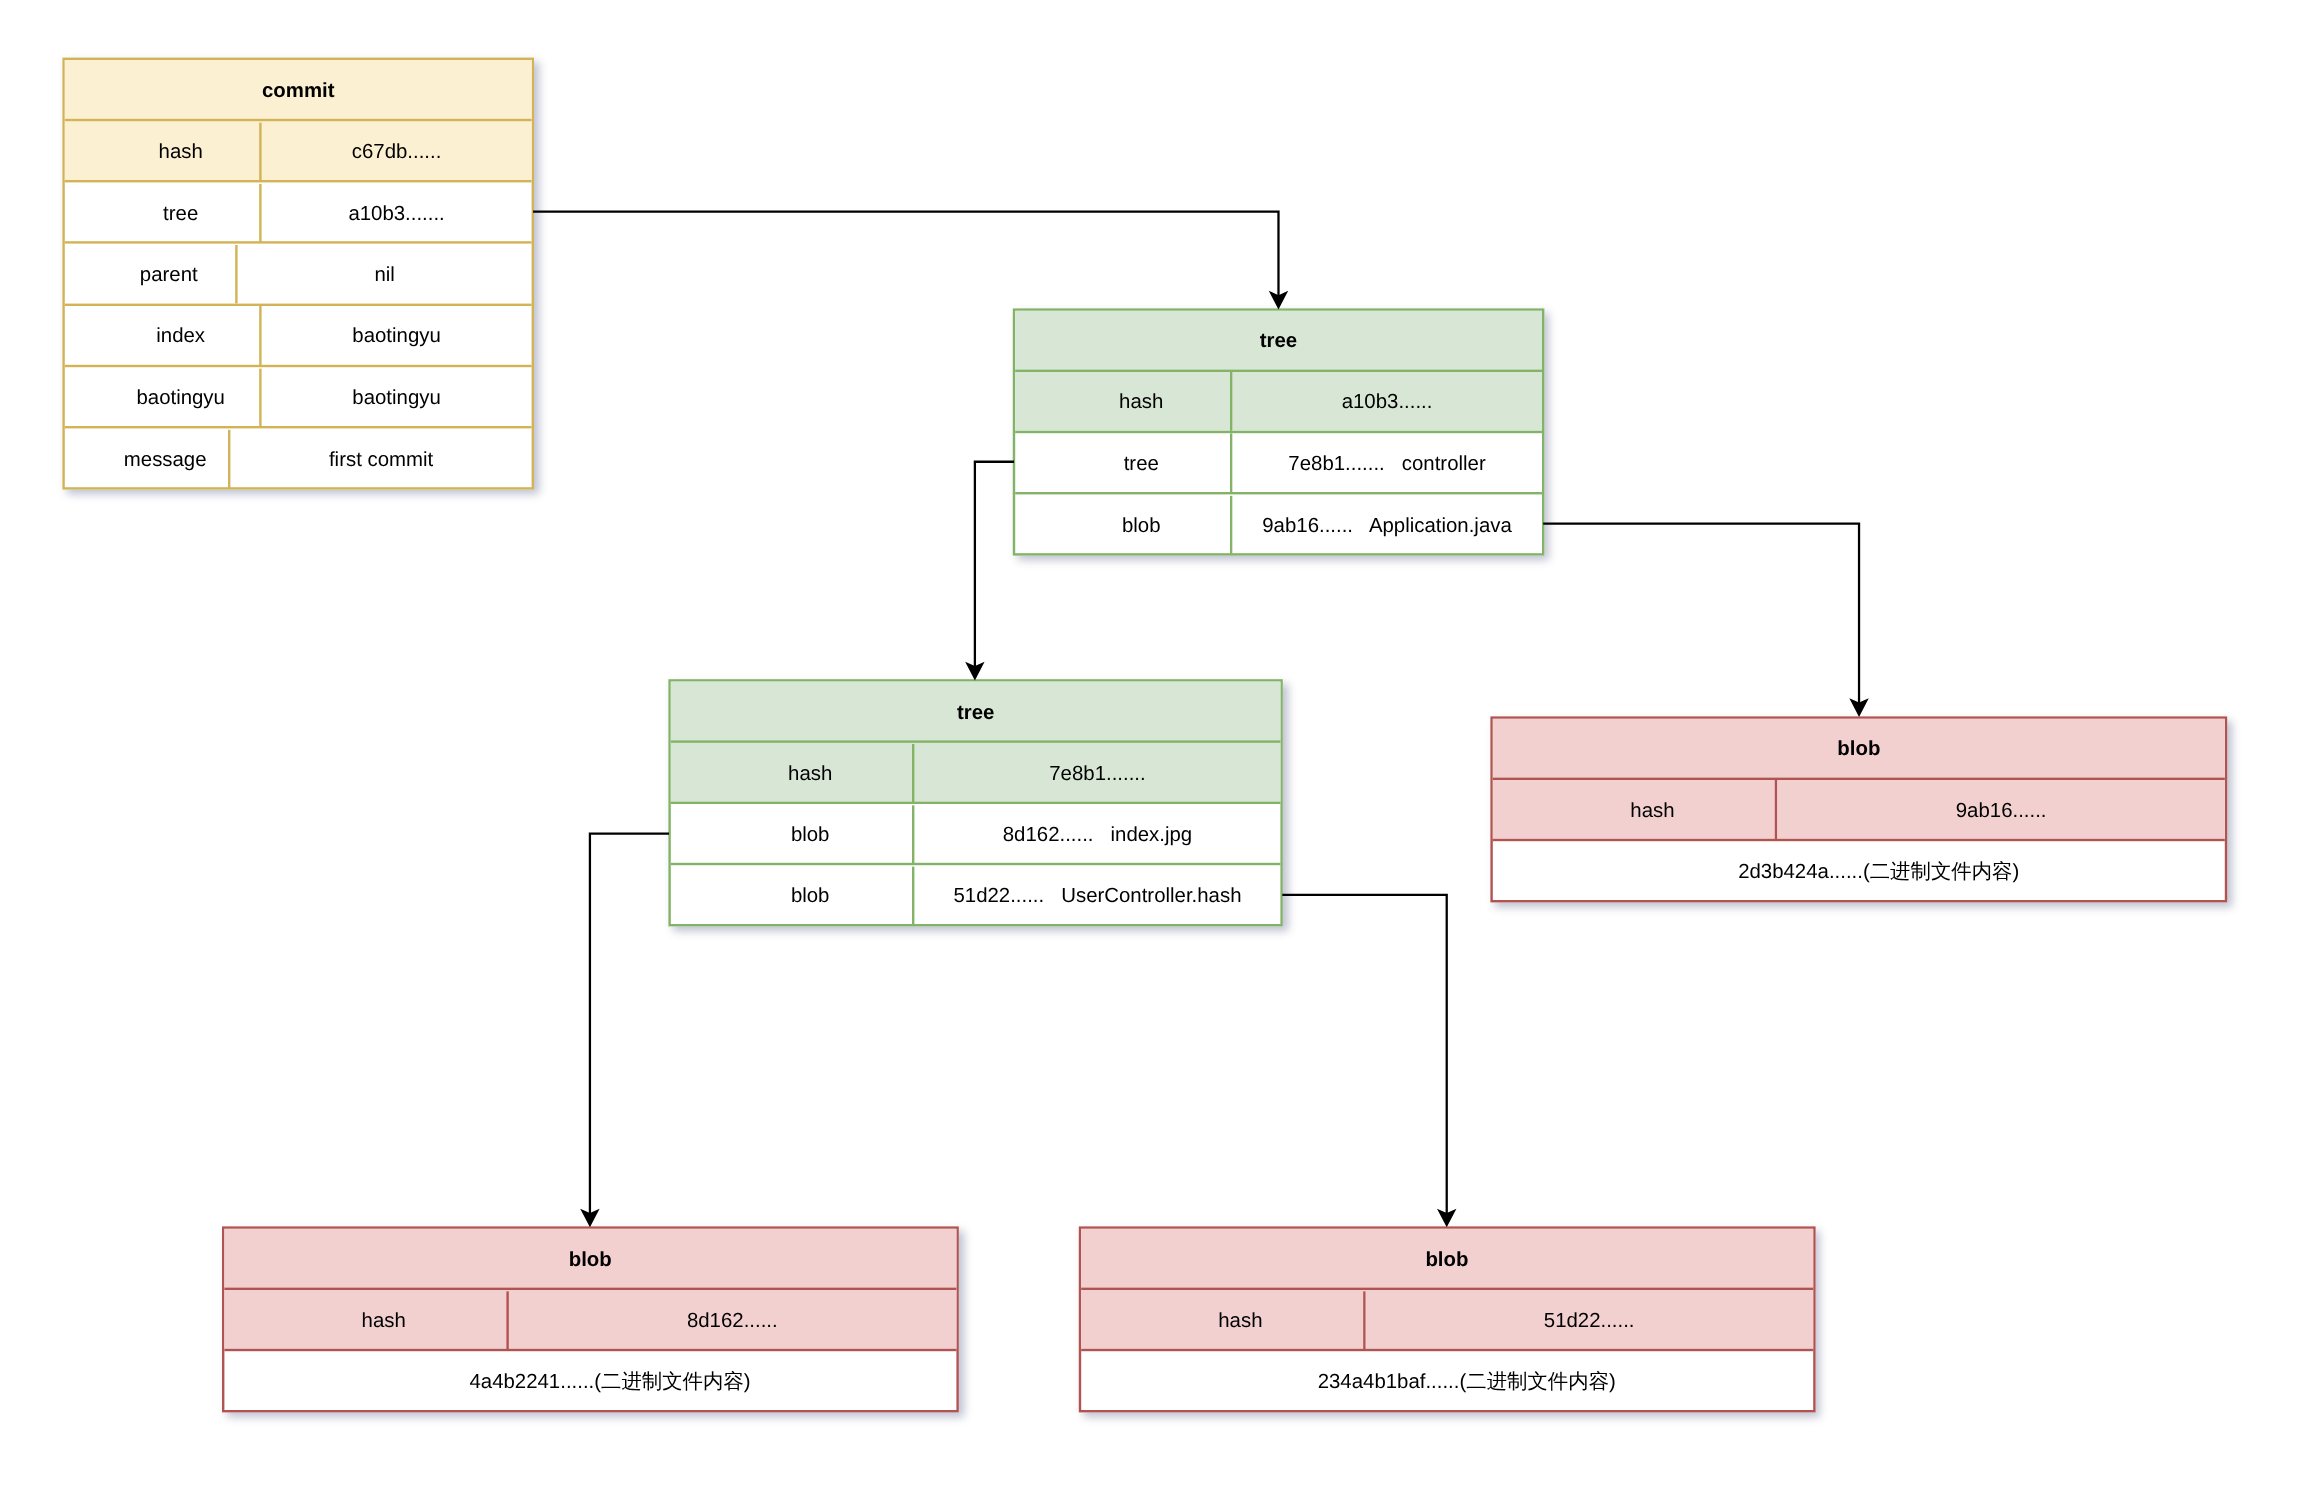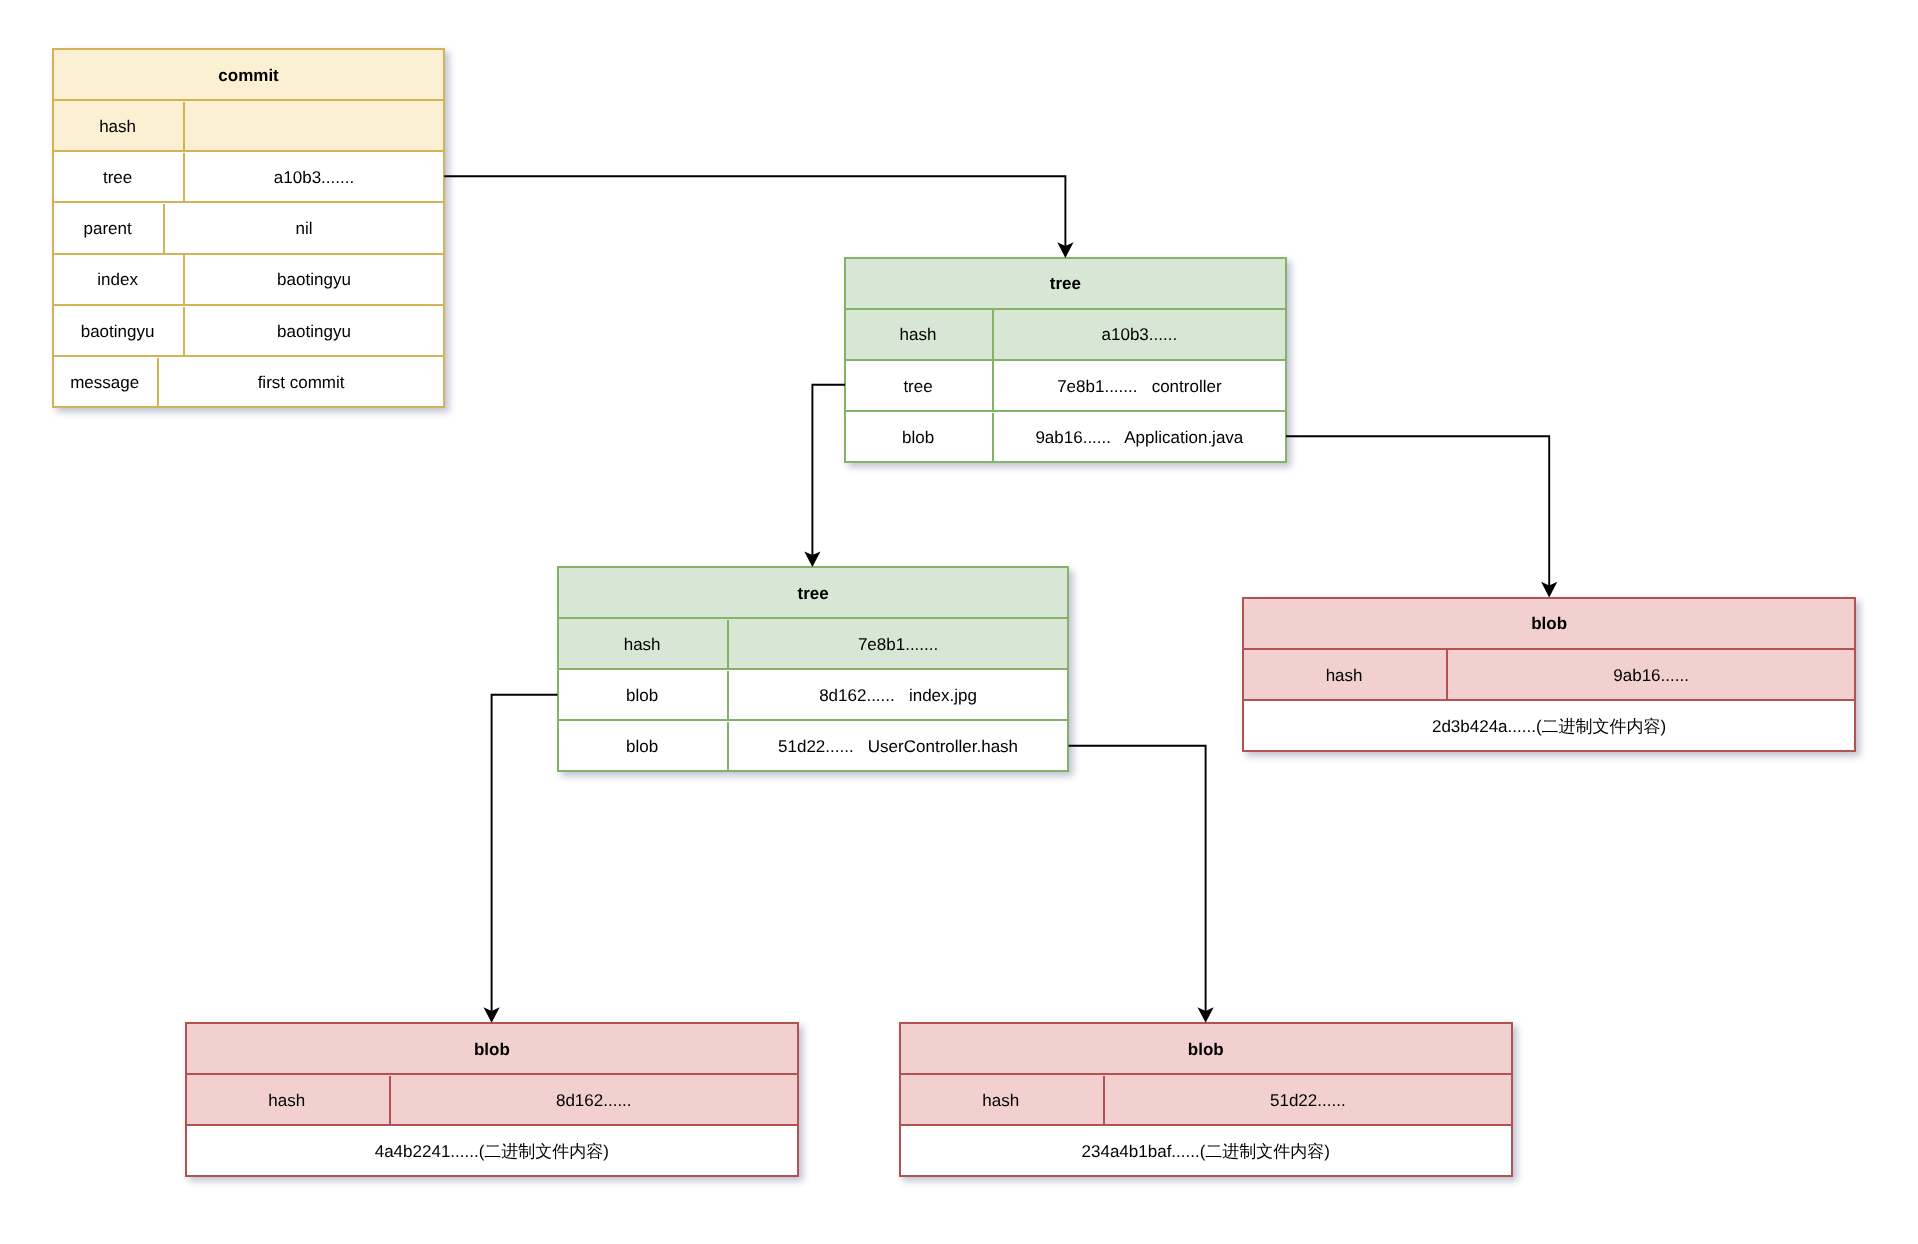--- a/index.html
+++ b/index.html
@@ -22,21 +22,21 @@
     border: var(--bw) solid #000;
     z-index: 5;
     box-shadow: 4px 4px 7px rgba(61,69,116,0.33);
   }
   .node .row {
     display: flex;
     box-sizing: border-box;
     height: var(--rowh);
   }
   .node .row:first-child { height: calc(var(--rowh) - var(--bw)); }
-  .node .row + .row { border-top: var(--bw) solid #000; }
+  .node .row + .row { border-top: var(--bw) solid #000; padding-left: 33px; }
   .node .cell {
     box-sizing: border-box;
     display: flex;
     align-items: center;
     justify-content: center;
     text-align: center;
     font-size: 17px;
     line-height: 1;
     color: #000000;
     white-space: pre;
@@ -80,20 +80,21 @@
 <body>
 
 <div id="canvas">
 
   <div class="node commit" style="left:52.16px; top:47.65px; width:392.84px; --rowh:51.236px;">
     <div class="row title-row shaded">
       <div class="cell title">commit</div>
     </div>
     <div class="row shaded">
       <div class="cell label" style="width:130.84px">hash</div>
+      <div class="cell value">c67db......</div>
     </div>
     <div class="row">
       <div class="cell label" style="width:130.84px">tree</div>
       <div class="cell value">a10b3.......</div>
     </div>
     <div class="row">
       <div class="cell label" style="width:111px">parent</div>
       <div class="cell value">nil</div>
     </div>
     <div class="row">

